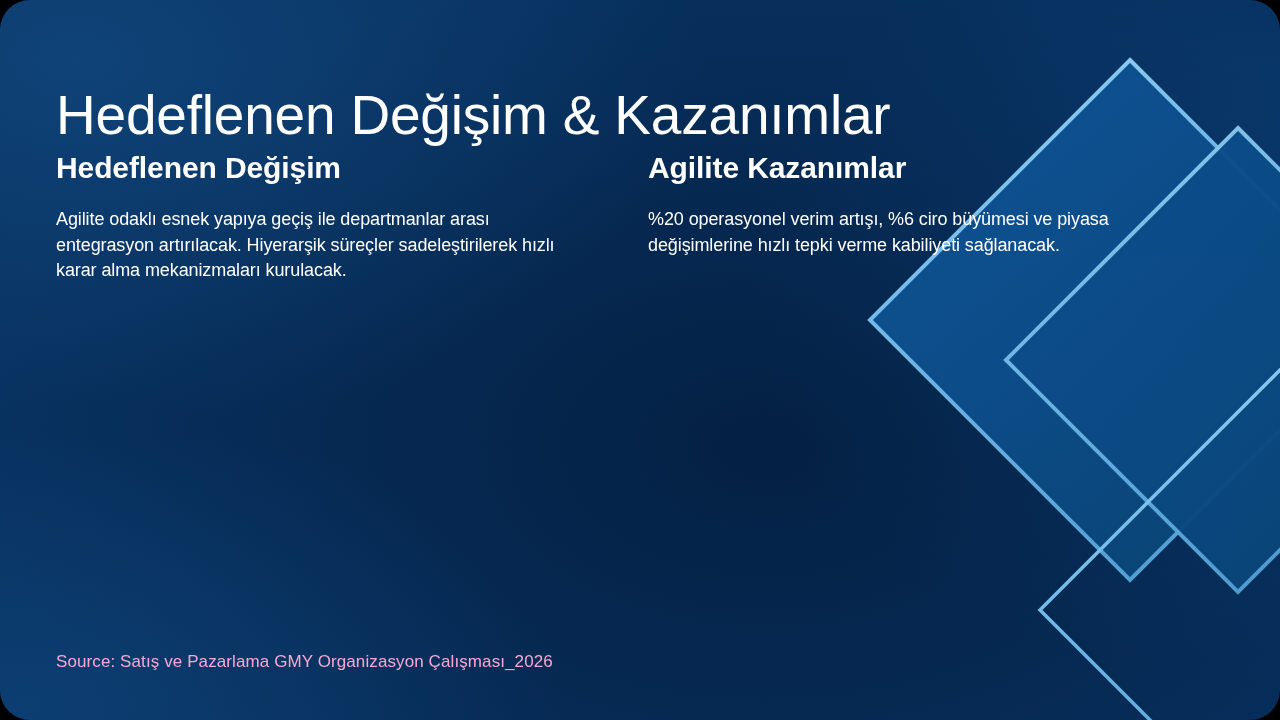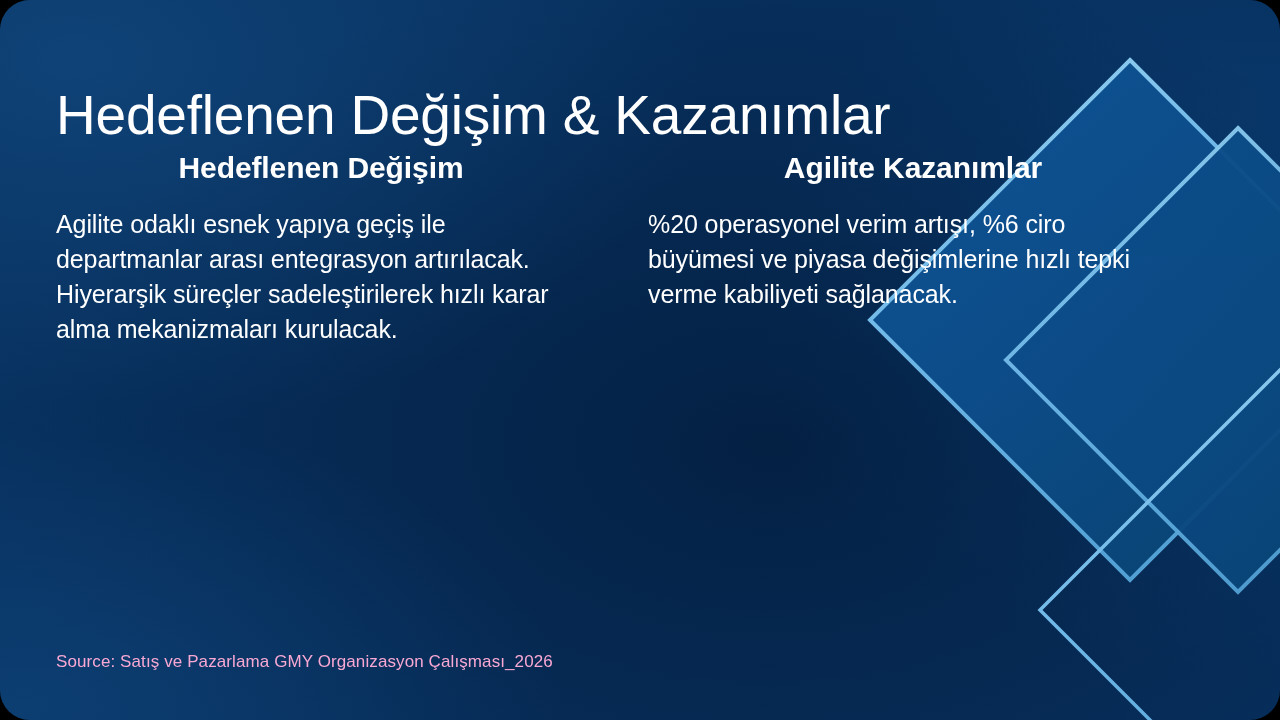--- a/index.html
+++ b/index.html
@@ -90,25 +90,24 @@
   .column {
     width: 530px;
   }
 
   .col-heading {
     font-size: 30px;
     font-weight: 700;
     line-height: 1.18;
     letter-spacing: -0.1px;
     margin: 0 0 22px 0;
-    text-align: center;
   }
 
   .col-body {
-    font-size: 25px;
+    font-size: 18px;
     font-weight: 400;
     line-height: 1.40;
     letter-spacing: -0.1px;
     margin: 0;
     max-width: 520px;
   }
 
   .column.right .col-body {
     max-width: 510px;
   }

